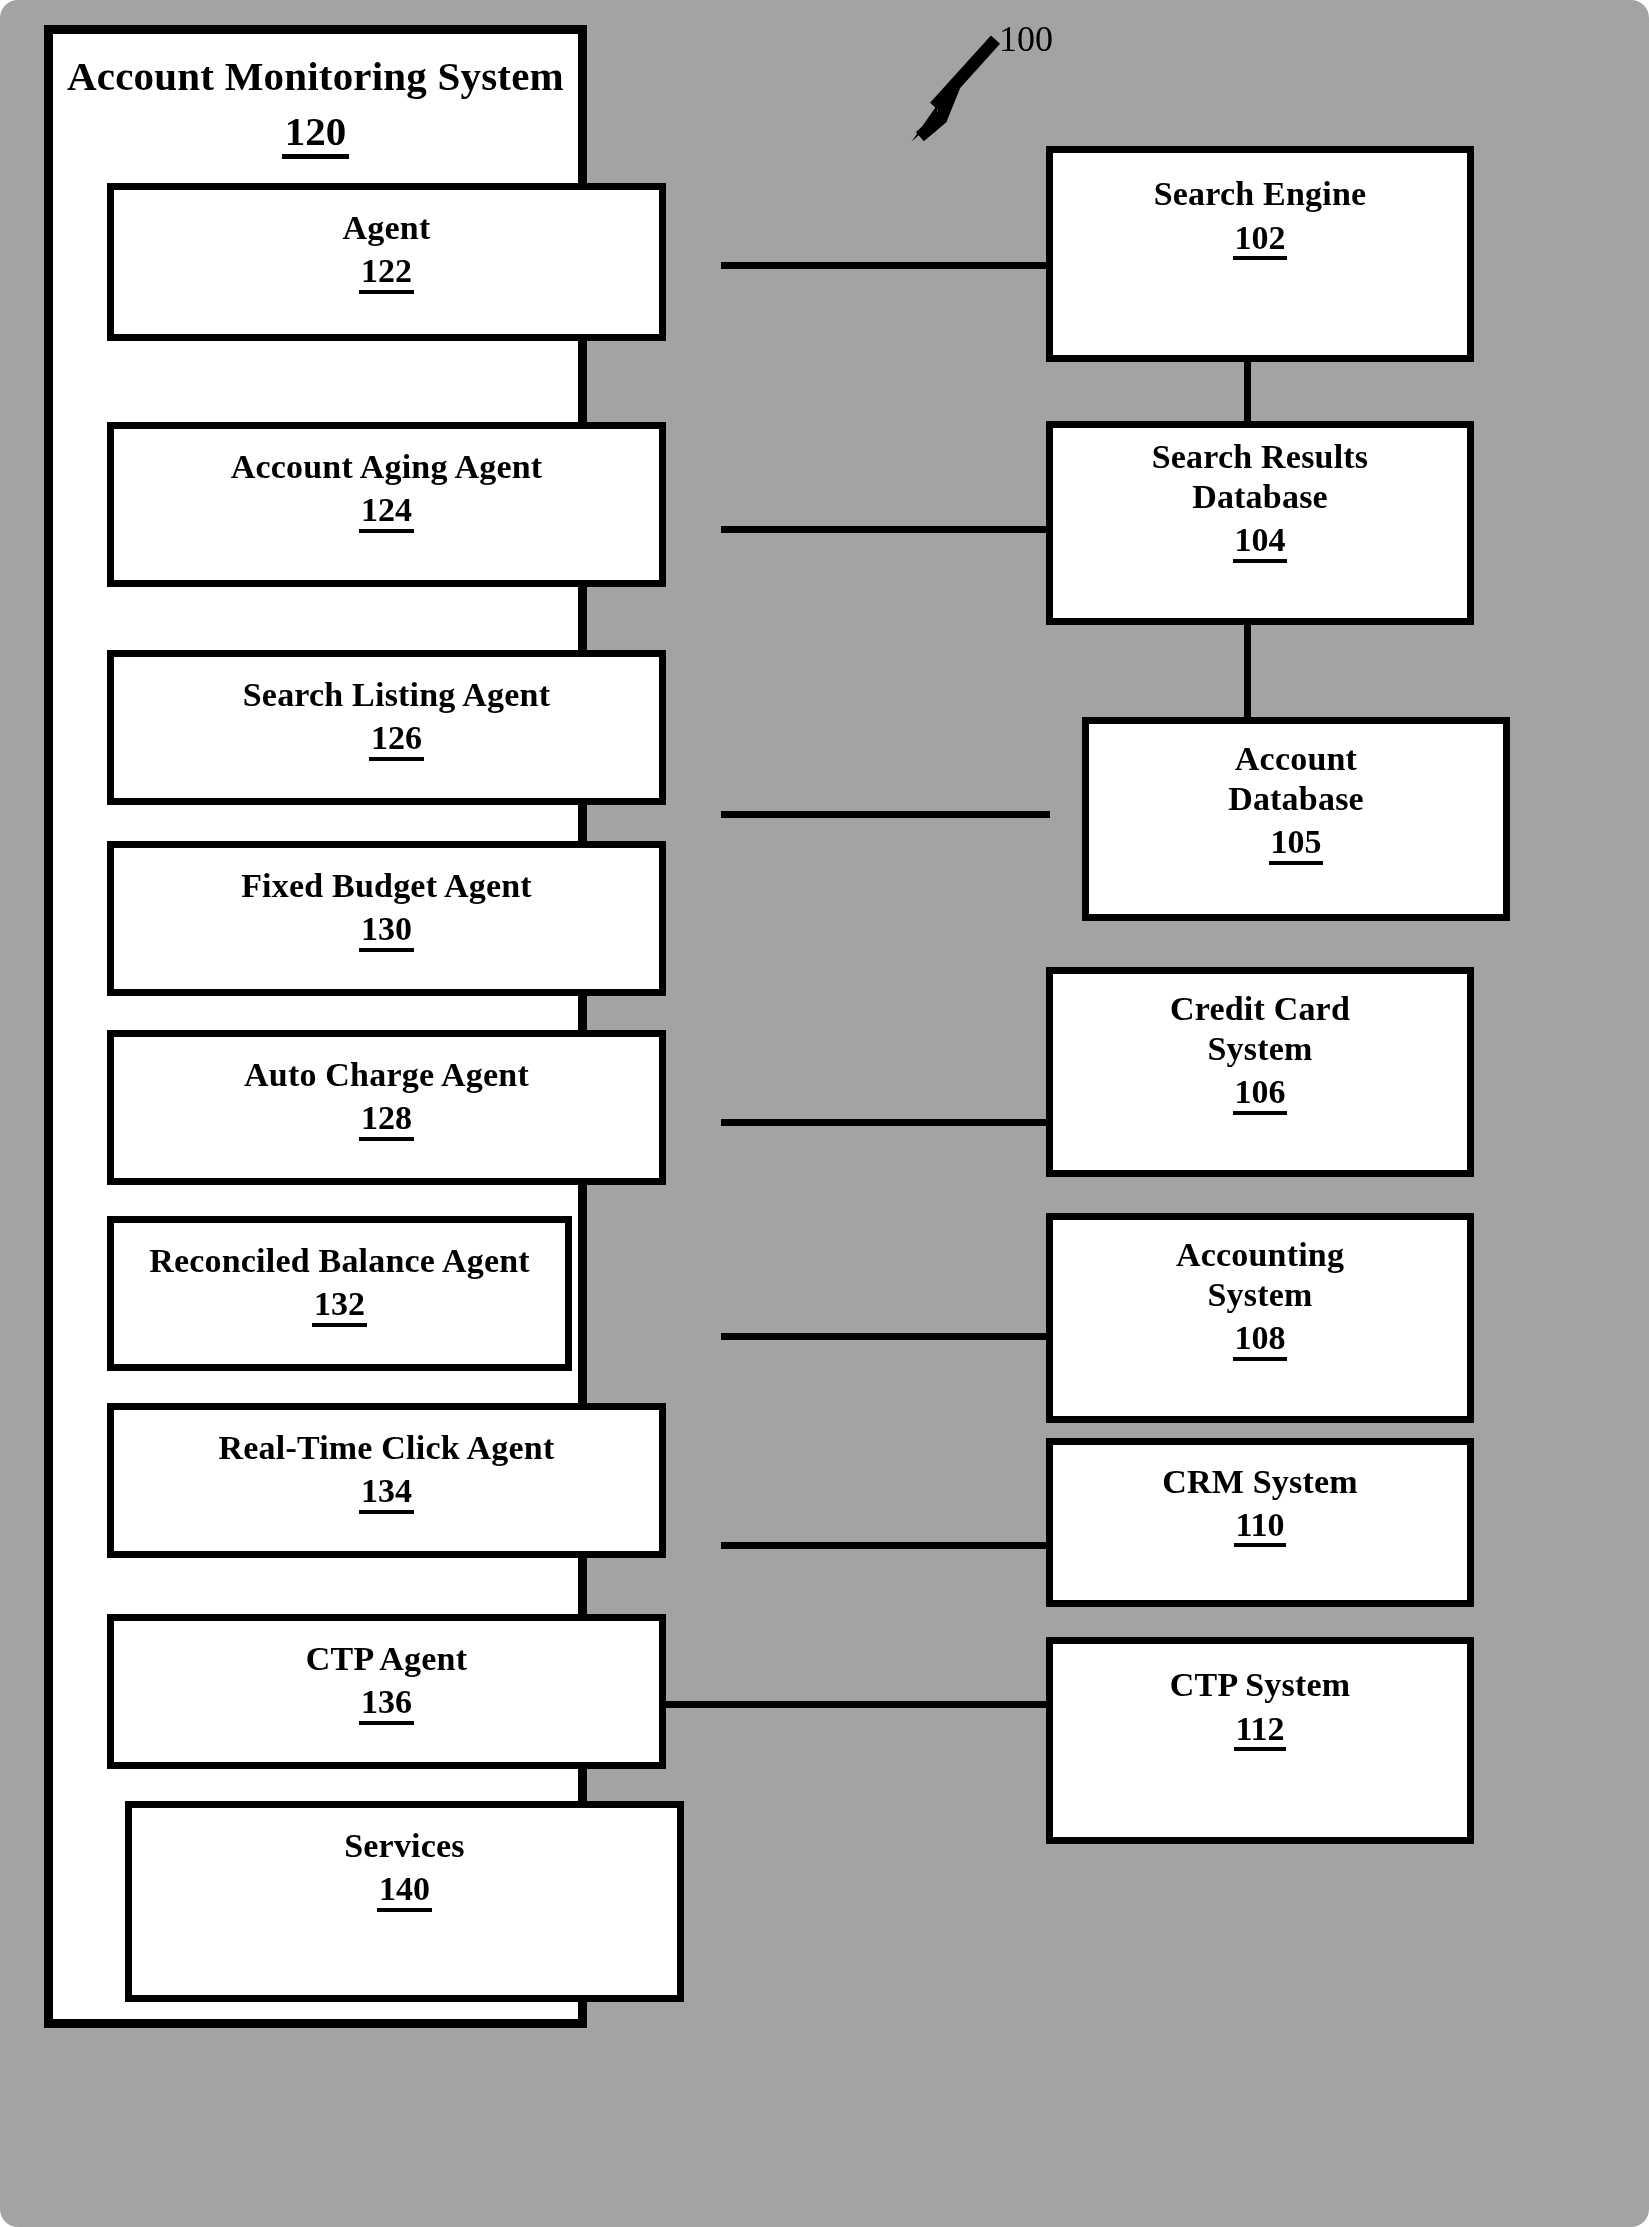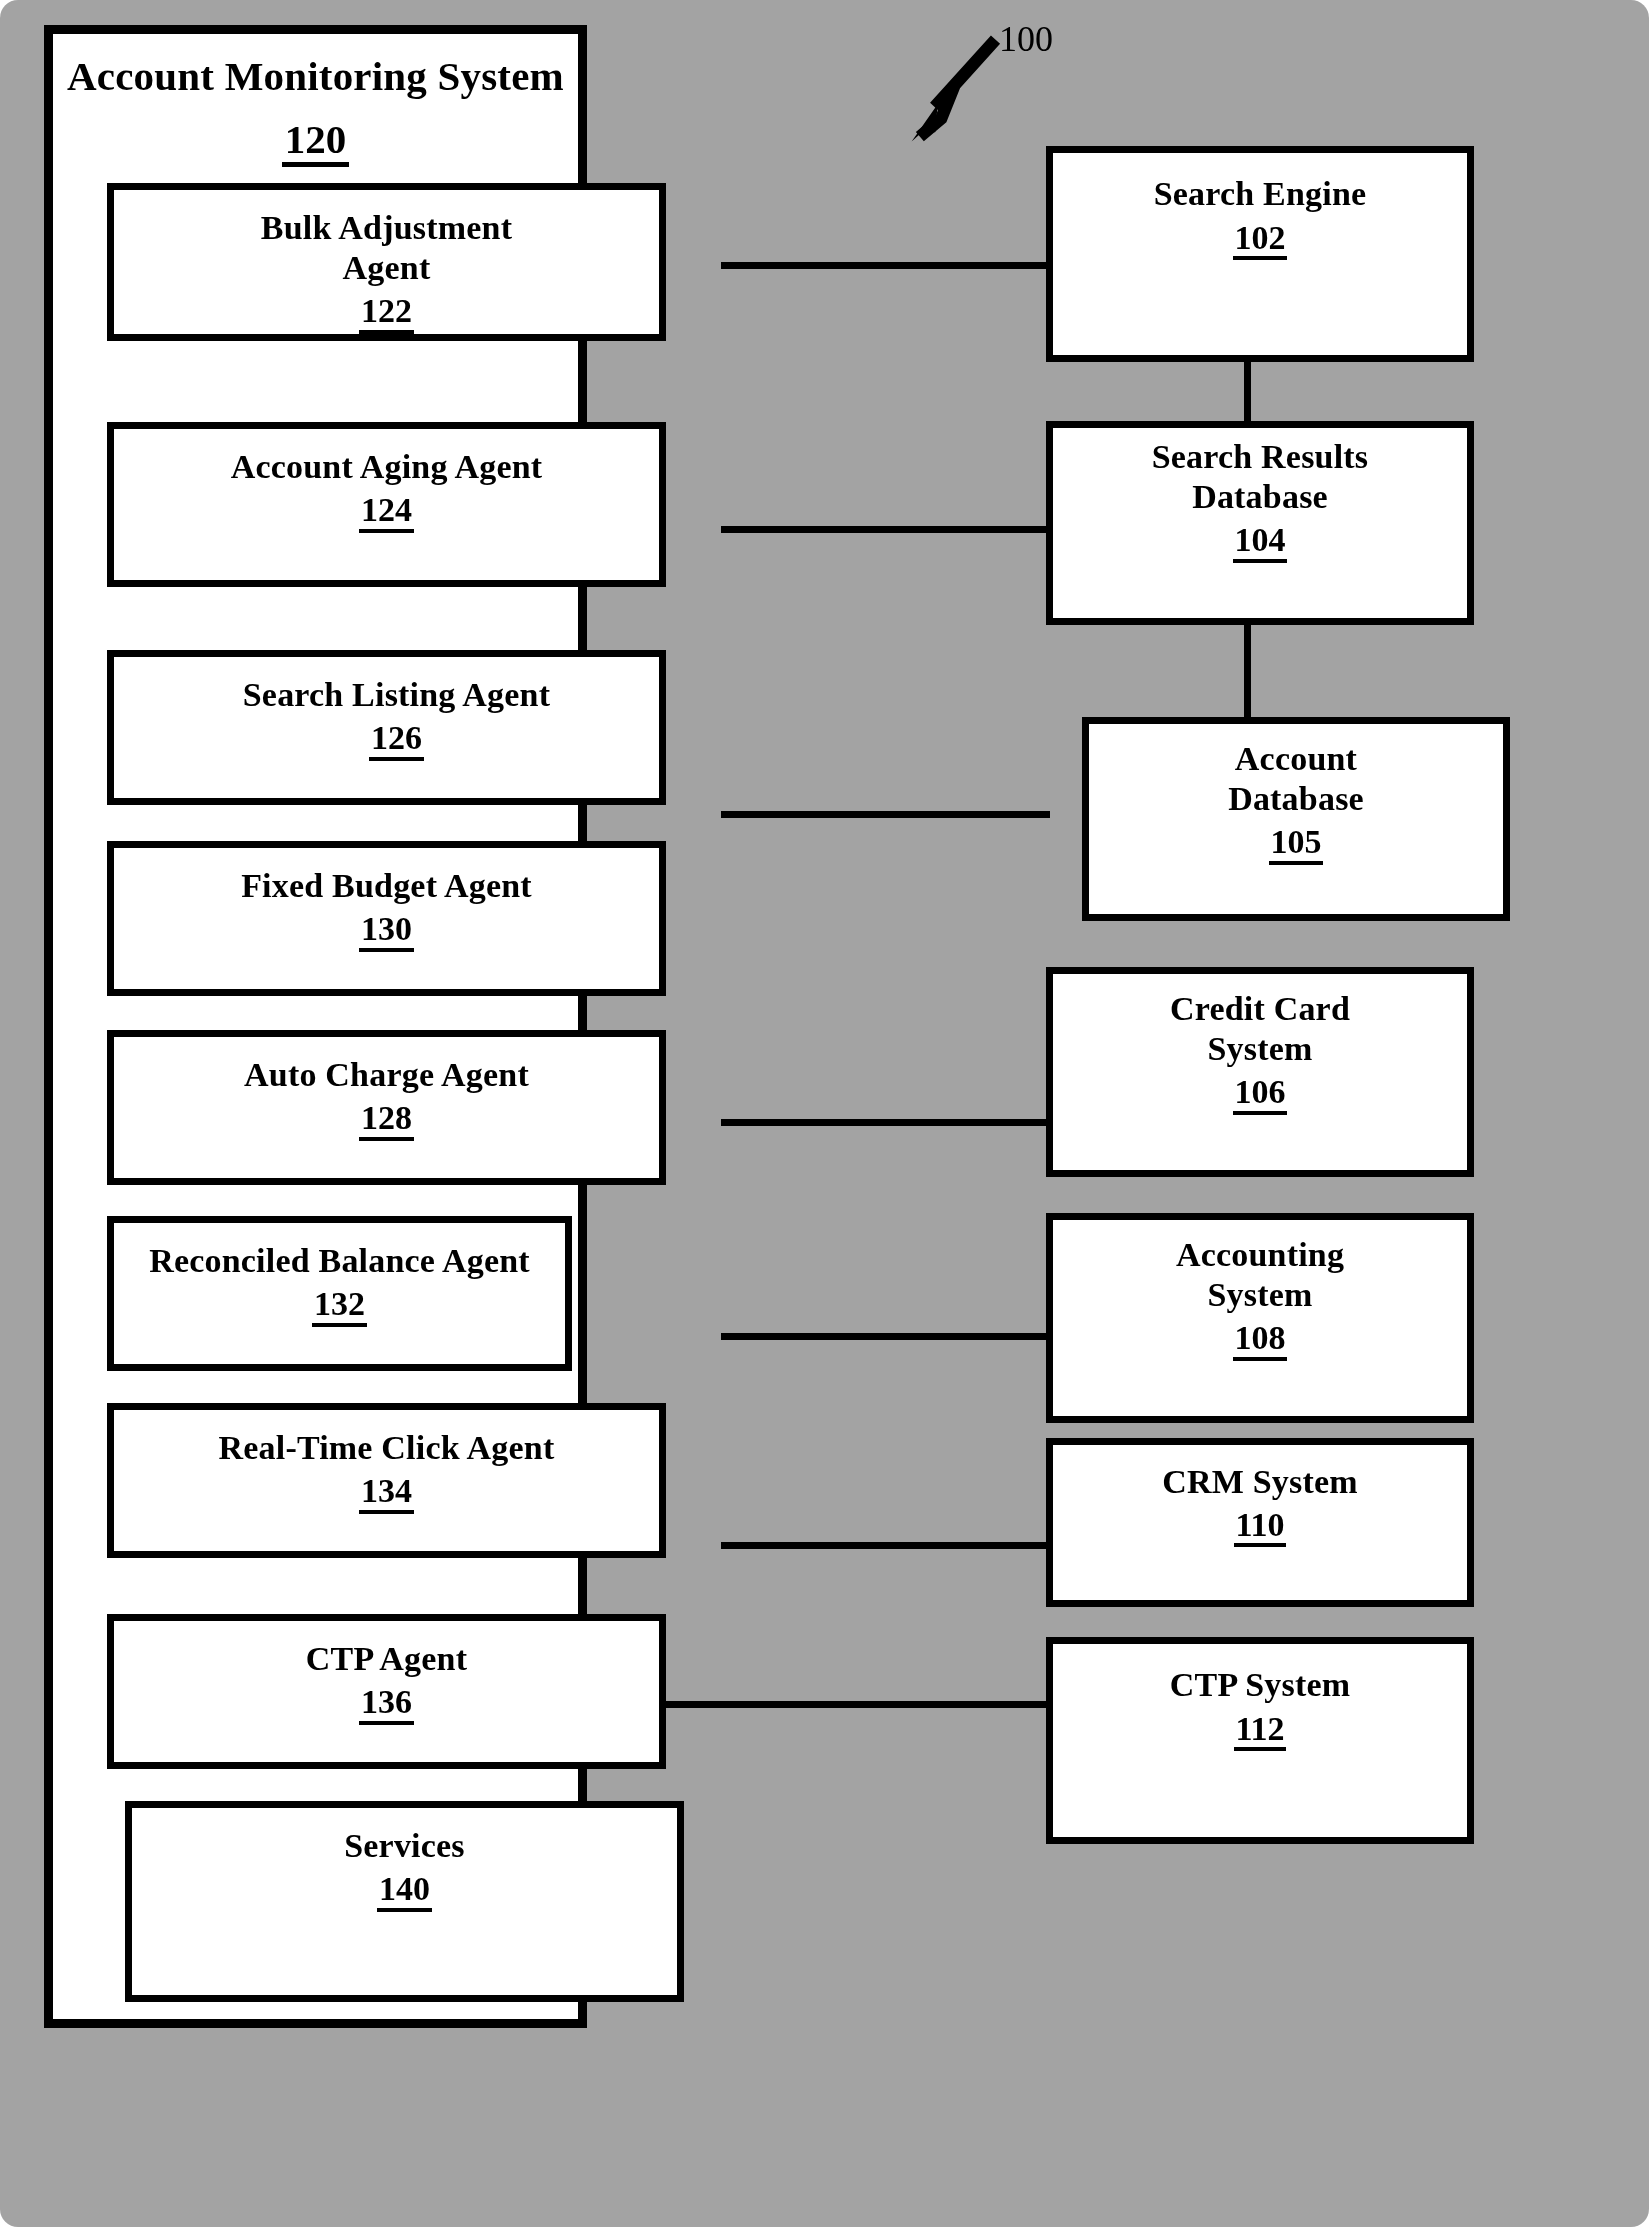--- a/index.html
+++ b/index.html
@@ -66,21 +66,21 @@
   #container-heading .title {
     display: block;
     font-size: 41px;
     letter-spacing: 0.2px;
   }
   #container-heading .ref {
     display: inline-block;
     font-size: 41px;
     border-bottom: 5px solid #000;
     padding: 0 2.5px 0.8px 2.5px;
-    margin-top: 18px;
+    margin-top: 10px;
     line-height: 1.05;
   }
 
   
   .agent-box {
     padding-top: 18px;
   }
 
   
   .hline {
@@ -141,21 +141,20 @@
   <div class="vline" style="left:1244px; top:625px; height:92px;"></div>
 
   <div id="outer-container">
     <div id="container-heading">
       <span class="title">Account Monitoring System</span>
       <span class="ref">120</span>
     </div>
   </div>
 
   <div class="box agent-box" style="left:107px; top:183px; width:559px; height:158px;">
-    <span class="title">Bulk Adjustment</span>
     <span class="title">Agent</span>
     <span class="ref">122</span>
   </div>
 
   <div class="box agent-box" style="left:107px; top:422px; width:559px; height:165px;">
     <span class="title">Account Aging Agent</span>
     <span class="ref">124</span>
   </div>
 
   <div class="box agent-box" style="left:107px; top:650px; width:559px; height:155px;padding-left:20px;">

